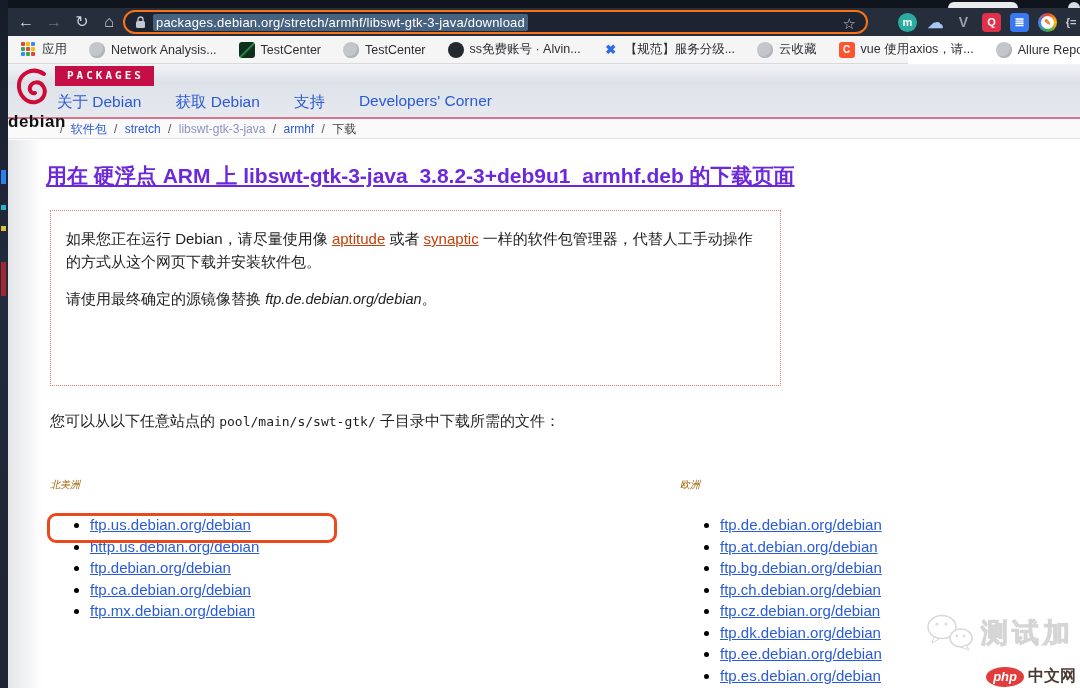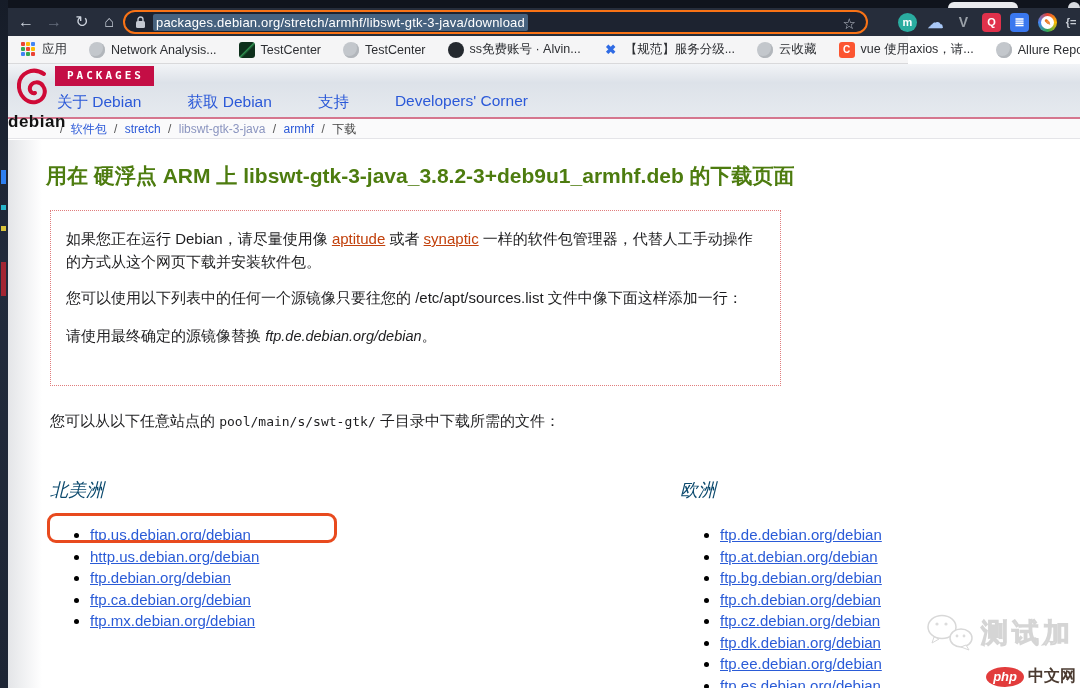--- a/index.html
+++ b/index.html
@@ -55,52 +55,52 @@
   .bmi.gh { background:#24292f; }
   .bmi.bluex { color:#2f6be4; font-size:13px; background:none; }
   .bmi.csdn { background:#fc5531; color:#fff; border-radius:3px; }
 
   
   .site-band { position:absolute; left:8px; top:64px; width:1072px; height:53px;
     background:linear-gradient(180deg,#f2f4f7 0%,#dde2e9 35%,#e6eaef 100%); z-index:20; }
   .pkg-badge { position:absolute; left:55px; top:66px; background:#c40e45; color:#fff;
     font-family:"DejaVu Sans Mono", monospace; font-size:11px; font-weight:bold; letter-spacing:3px;
     padding:3px 10px 4px 12px; z-index:25; }
-  .site-nav { position:absolute; left:57px; top:92px; display:flex; gap:46px; z-index:25; }
+  .site-nav { position:absolute; left:57px; top:92px; display:flex; gap:34px; z-index:25; }
   .site-nav a { font-size:15.5px; color:#2b59d8; text-decoration:none; }
   .red-rule { position:absolute; left:8px; top:117px; width:1072px; height:2px; background:#d5768e; z-index:21; }
   .crumbbar { position:absolute; left:8px; top:119px; width:1072px; height:20px; background:#fafafb;
     border-bottom:1px solid #e4e4e8; z-index:20; }
   .crumbs { position:absolute; left:56px; top:121px; font-size:12px; color:#444; z-index:25; }
   .crumbs a { color:#2b59d8; text-decoration:none; }
   .crumbs a.muted { color:#8a94bf; }
   .crumbs .sep { color:#555; padding:0 4px; }
   .logo { position:absolute; left:8px; top:66px; width:52px; z-index:26; text-align:center; }
   .logo .word { font-size:17px; font-weight:bold; color:#121212; letter-spacing:.5px; margin-top:-2px; }
 
   
   .content { position:absolute; left:8px; top:140px; width:1072px; height:548px; background:#fff; z-index:10; }
   .left-shade { position:absolute; left:0; top:0; width:34px; height:548px;
     background:linear-gradient(90deg,rgba(60,70,90,.14),rgba(60,70,90,0)); }
-  .page-title { position:absolute; left:38px; top:22px; font-size:21px; font-weight:600; color:#4d7c0f; }
+  .page-title { position:absolute; left:38px; top:22px; font-size:21px; font-weight:600; color:#6d28d9;text-decoration:underline; }
   .notice { position:absolute; left:42px; top:70px; width:731px; height:176px;
     border:1px dotted #e07d7d; padding:17px 15px; font-size:15px; line-height:1.5; color:#1d1d1f; }
   .notice a { color:#c2410c; }
   .notice .row2 { margin-top:14px; }
   .notice .coderow { margin-top:16px; font-family:"DejaVu Sans Mono", monospace; font-size:13.5px; color:#111; }
   .notice .coderow .it { font-style:italic; }
   .notice .row4 { margin-top:15px; }
   .notice .row4 .it { font-style:italic; font-size:14.5px; }
   .intro { position:absolute; left:42px; top:272px; font-size:15px; color:#1d1d1f; }
   .intro code { font-family:"DejaVu Sans Mono", monospace; font-size:13px; }
 
   .region { position:absolute; top:338px; width:420px; }
   .region.left { left:42px; }
   .region.right { left:672px; }
-  .region h3 { font-size:18px; font-style:italic; font-weight:normal; color:#0c4a6e; }
+  .region h3 { font-size:10px; font-style:italic; font-weight:normal; color:#a16207; }
   .region ul { margin:22px 0 0 0; padding-left:40px; }
   .region li { line-height:21.5px; font-size:15px; color:#000; }
   .region a { color:#2a5bd7; }
   .region .south { margin-top:24px; }
 
   .anno-rect { position:absolute; left:39px; top:373px; width:290px; height:30px;
     border:3px solid #e84a1e; border-radius:9px; z-index:15; }
 
   .watermark { position:absolute; right:6px; top:472px; display:flex; align-items:center; gap:6px; }
   .watermark .wm-text { font-size:27px; font-weight:bold; color:rgba(255,255,255,.92);
@@ -236,21 +236,20 @@
 
 <div class="content">
   <div class="left-shade"></div>
 
   <h1 class="page-title">用在 硬浮点 ARM 上 libswt-gtk-3-java_3.8.2-3+deb9u1_armhf.deb 的下载页面</h1>
 
   <div class="notice">
     <div>
       <span>如果您正在运行 Debian，请尽量使用像 </span><a href="#">aptitude</a><span> 或者 </span><a href="#">synaptic</a><span> 一样的软件包管理器，代替人工手动操作的方式从这个网页下载并安装软件包。</span>
     </div>
-    <div class="row2">您可以使用以下列表中的任何一个源镜像只要往您的 /etc/apt/sources.list 文件中像下面这样添加一行：</div>
     <div class="row4">
       <span>请使用最终确定的源镜像替换 </span><span class="it">ftp.de.debian.org/debian</span><span>。</span>
     </div>
   </div>
 
   <div class="intro">
     <span>您可以从以下任意站点的 </span><code>pool/main/s/swt-gtk/</code><span> 子目录中下载所需的文件：</span>
   </div>
 
   <div class="region left">

